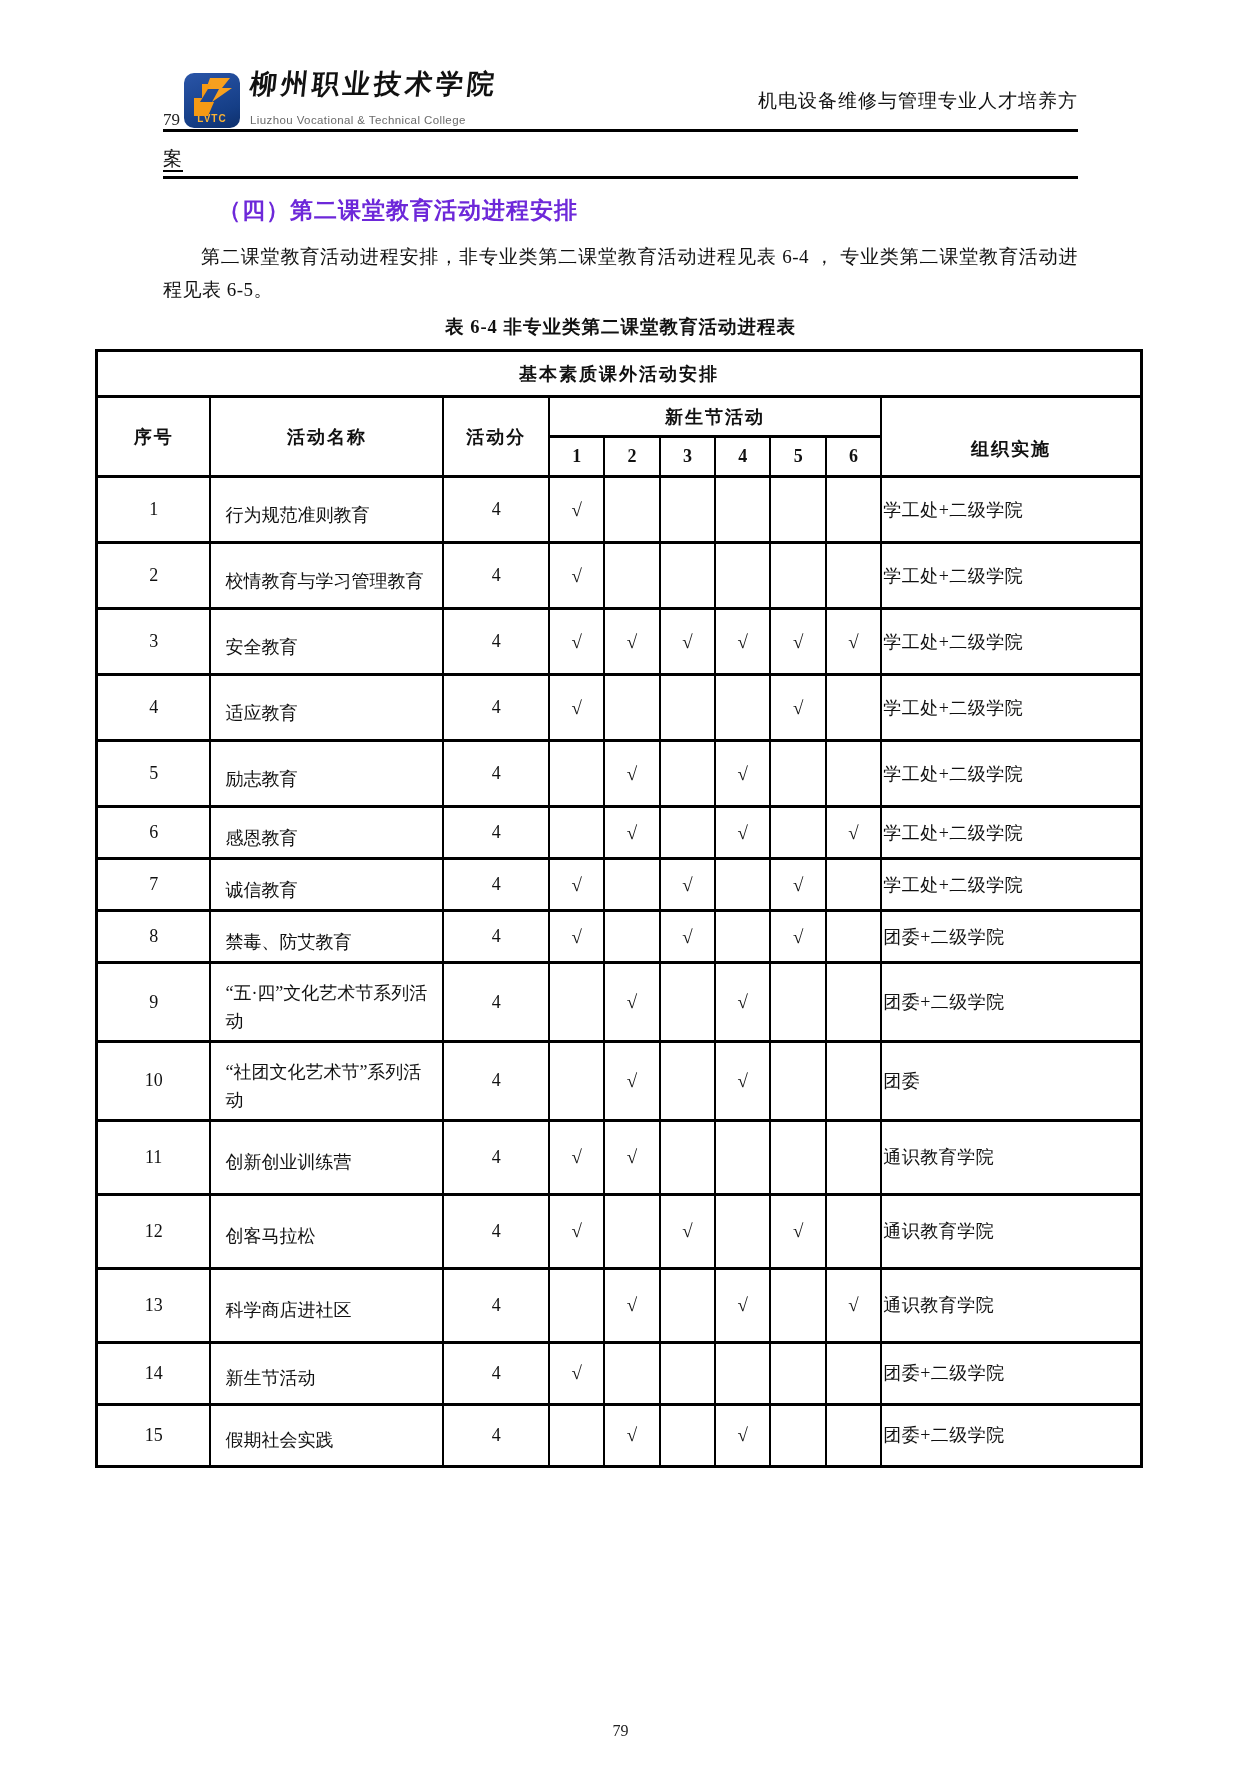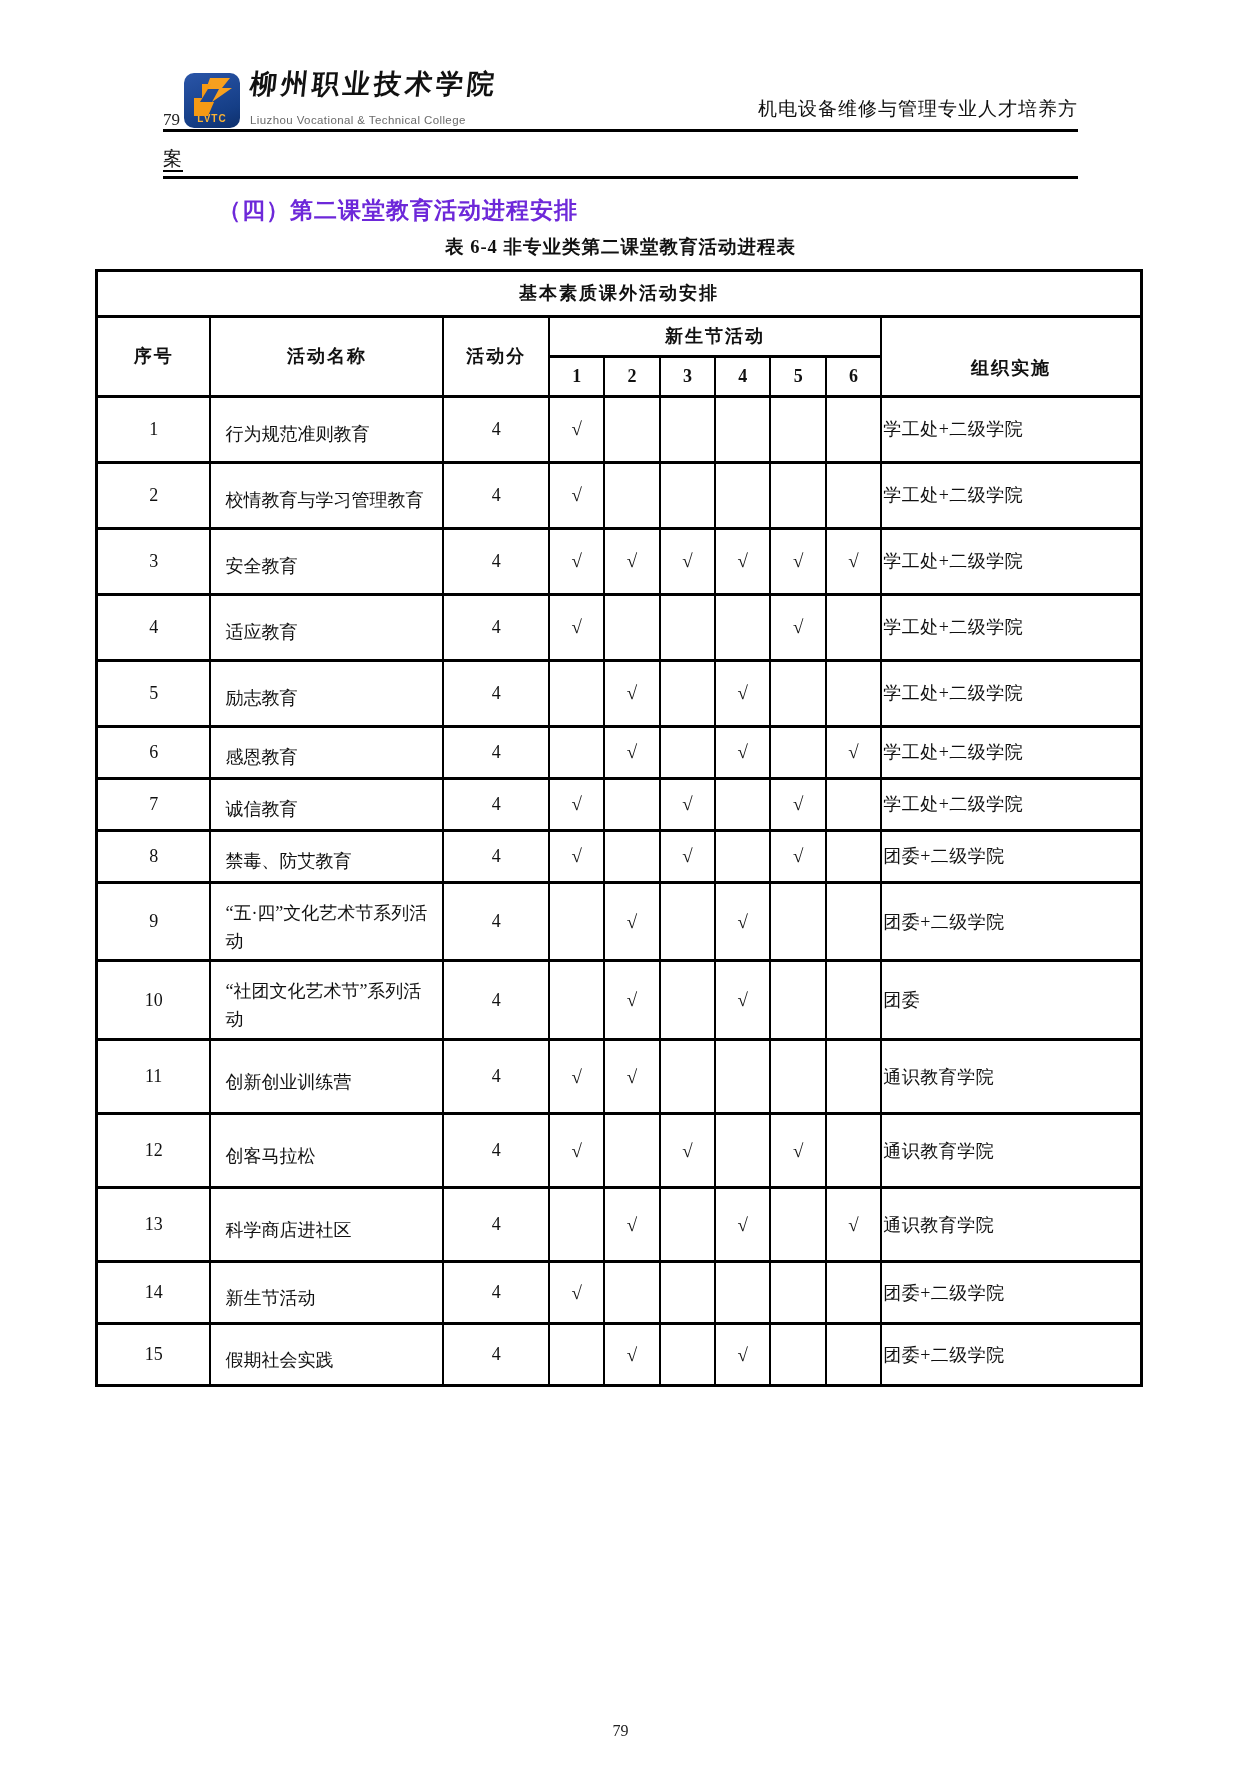--- a/index.html
+++ b/index.html
@@ -37,21 +37,21 @@
   .college-cn {
     font-size: 27px; font-weight: bold; letter-spacing: 4px;
     transform: skewX(-6deg); line-height: 1.1;
   }
   .college-en {
     font-family: "Liberation Sans", sans-serif;
     font-size: 11.5px; color: #6b6b6b; letter-spacing: 0.4px; margin-top: 14px;
   }
   .doc-title {
     margin-left: auto; font-size: 19px; letter-spacing: 1px;
-    line-height: 1.2; padding-bottom: 7px;
+    line-height: 1.2; padding-bottom: 15px;
   }
   .header-line2 { padding: 14px 0 4px 0; border-bottom: 3px solid #000; }
   .title-wrap-char { font-size: 19px; border-bottom: 2px solid #000; padding-bottom: 1px; letter-spacing: 1px; }
   
   .content-zone { margin: 0 163px; width: 915px; }
   .section-heading {
     margin-top: 16px; padding-left: 55px;
     font-family: "Liberation Sans", "DejaVu Sans", sans-serif;
     font-size: 23px; font-weight: bold; color: #6d28d9; letter-spacing: 1px;
   }
@@ -119,20 +119,21 @@
       </div>
       <div class="doc-title">机电设备维修与管理专业人才培养方</div>
     </div>
     <div class="header-line2">
       <span class="title-wrap-char">案</span>
     </div>
   </div>
 
   <div class="content-zone">
     <div class="section-heading">（四）第二课堂教育活动进程安排</div>
+    <p class="body-paragraph">第二课堂教育活动进程安排，非专业类第二课堂教育活动进程见表 6-4 ，  专业类第二课堂教育活动进程见表 6-5。</p>
     <div class="table-caption">表 6-4  非专业类第二课堂教育活动进程表</div>
   </div>
 
   <div class="table-wrap">
     <table class="activity-table">
       <colgroup>
         <col style="width:10.9%">
           <col style="width:22.3%">
           <col style="width:10.1%">
         <col style="width:5.3%">

